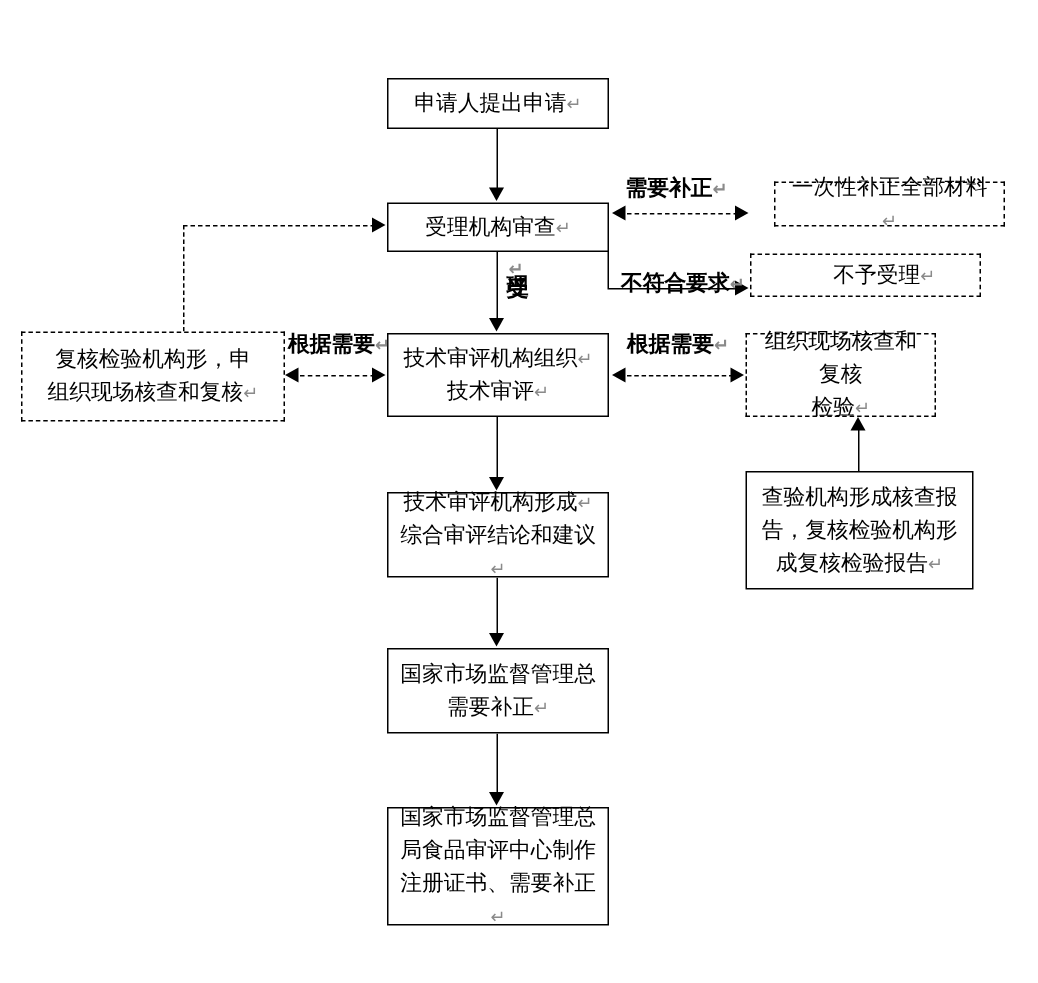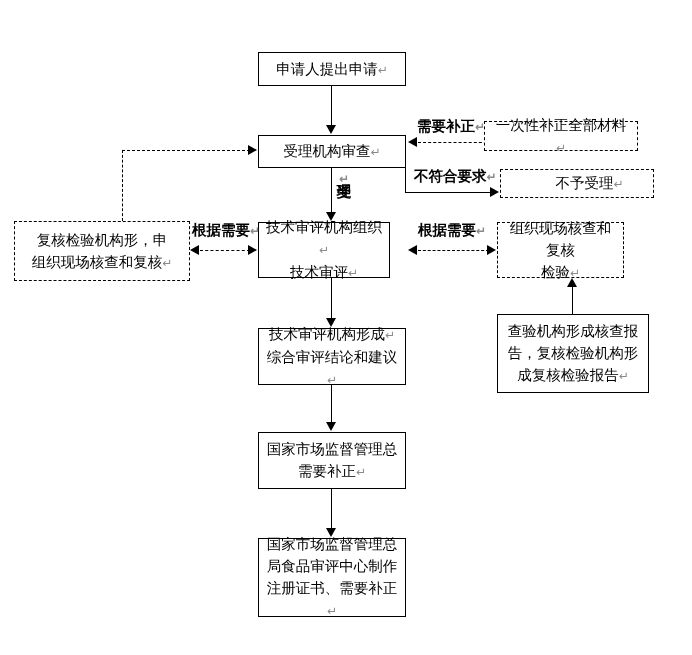--- a/index.html
+++ b/index.html
@@ -80,29 +80,29 @@
 <div id="canvas">
 
   <div class="node solid" style="left:258px; top:52px; width:148px; height:34px;">
     <span class="txt"><span>申请人提出申请</span><span class="cr">↵</span></span>
   </div>
 
   <div class="node solid" style="left:258px; top:135px; width:148px; height:33px;">
     <span class="txt"><span>受理机构审查</span><span class="cr">↵</span></span>
   </div>
 
-  <div class="node dashed" style="left:484px; top:121px; width:154px; height:30px;">
+  <div class="node dashed" style="left:516px; top:121px; width:154px; height:30px;">
     <span class="txt"><span>一次性补正全部材料</span><span class="cr">↵</span></span>
   </div>
 
   <div class="node dashed" style="left:500px; top:169px; width:154px; height:29px;padding-left:31px;">
     <span class="txt"><span>不予受理</span><span class="cr">↵</span></span>
   </div>
 
-  <div class="node solid" style="left:258px; top:222px; width:132px; height:56px;">
+  <div class="node solid" style="left:258px; top:222px; width:148px; height:56px;">
     <span class="txt">
       <span>技术审评机构组织</span><span class="cr">↵</span><br>
       <span>技术审评</span><span class="cr">↵</span>
     </span>
   </div>
 
   <div class="node dashed" style="left:14px; top:221px; width:176px; height:60px;">
     <span class="txt">
       <span>复核检验机构形，申</span><br>
       <span>组织现场核查和复核</span><span class="cr">↵</span>
@@ -158,21 +158,21 @@
   <div class="ln h dash" style="left:418px; top:142px; width:74px;"></div>
   <div class="arw left" style="left:408px; top:137px;"></div>
   <div class="arw right" style="left:490px; top:137px;"></div>
   <div class="edge-label" style="left:417px; top:118px;">
     <span>需要补正</span><span class="cr">↵</span>
   </div>
 
   <div class="ln v" style="left:405px; top:168px; height:24px;"></div>
   <div class="ln h" style="left:405px; top:192px; width:87px;"></div>
   <div class="arw right" style="left:490px; top:187px;"></div>
-  <div class="edge-label" style="left:414px; top:168px;">
+  <div class="edge-label" style="left:414px; top:181px;">
     <span>不符合要求</span><span class="cr">↵</span>
   </div>
 
   <div class="ln h dash" style="left:200px; top:250px; width:50px;"></div>
   <div class="arw left" style="left:190px; top:245px;"></div>
   <div class="arw right" style="left:248px; top:245px;"></div>
   <div class="edge-label" style="left:192px; top:222px;">
     <span>根据需要</span><span class="cr">↵</span>
   </div>
 

